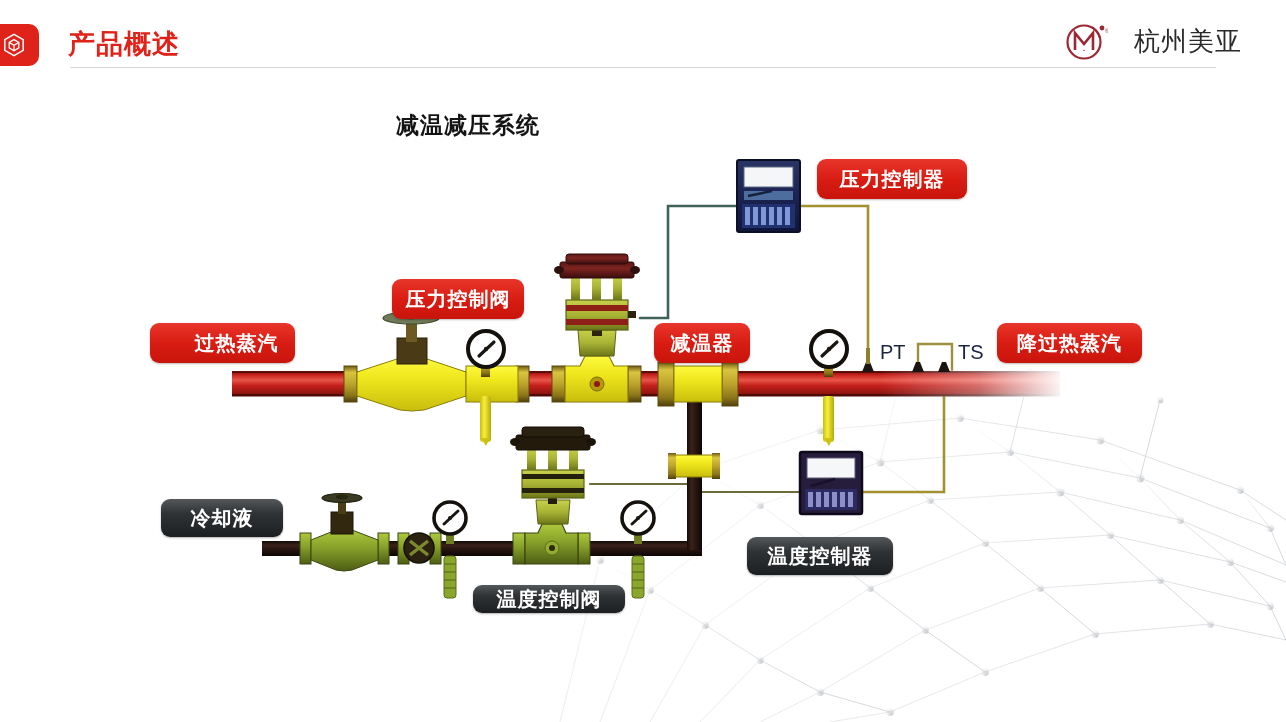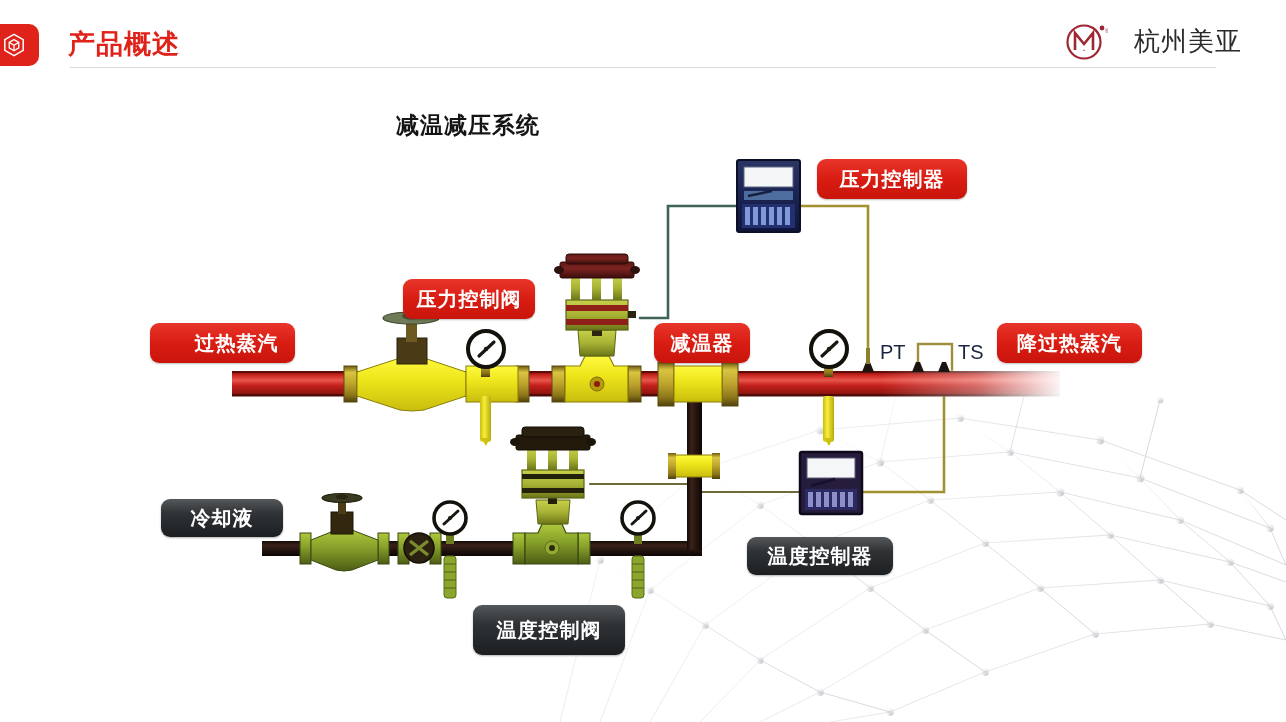--- a/index.html
+++ b/index.html
@@ -449,27 +449,27 @@
           <path d="M632 588 H644"></path>
       </g>
     </g>
   </svg>
 
   <div class="pt-ts-label" style="left:880px; top:341px;">PT</div>
   <div class="pt-ts-label" style="left:958px; top:341px;">TS</div>
 
   <div class="badge red" style="left:150px; top:323px; width:145px; height:40px;padding-left:28px;">过热蒸汽</div>
 
-  <div class="badge red" style="left:403px; top:279px; width:132px; height:40px;">压力控制阀</div>
+  <div class="badge red" style="left:392px; top:279px; width:132px; height:40px;">压力控制阀</div>
 
   <div class="badge red" style="left:817px; top:159px; width:150px; height:40px;">压力控制器</div>
 
   <div class="badge red" style="left:654px; top:323px; width:96px; height:40px;">减温器</div>
 
   <div class="badge red" style="left:997px; top:323px; width:145px; height:40px;">降过热蒸汽</div>
 
   <div class="badge dark" style="left:161px; top:499px; width:122px; height:38px;">冷却液</div>
 
-  <div class="badge dark" style="left:473px; top:585px; width:152px; height:50px;margin-top:20px;">温度控制阀</div>
+  <div class="badge dark" style="left:473px; top:585px; width:152px; height:28px;">温度控制阀</div>
 
   <div class="badge dark" style="left:747px; top:537px; width:146px; height:38px;">温度控制器</div>
 
 </div>
 
 </body></html>

